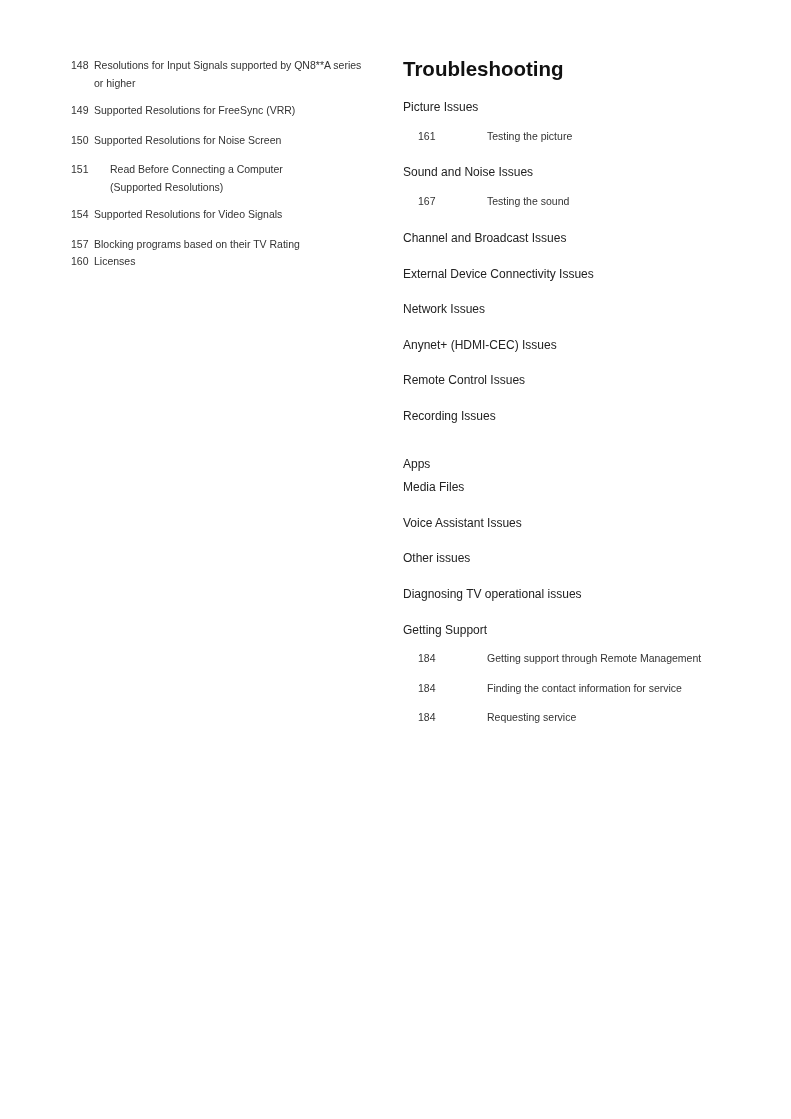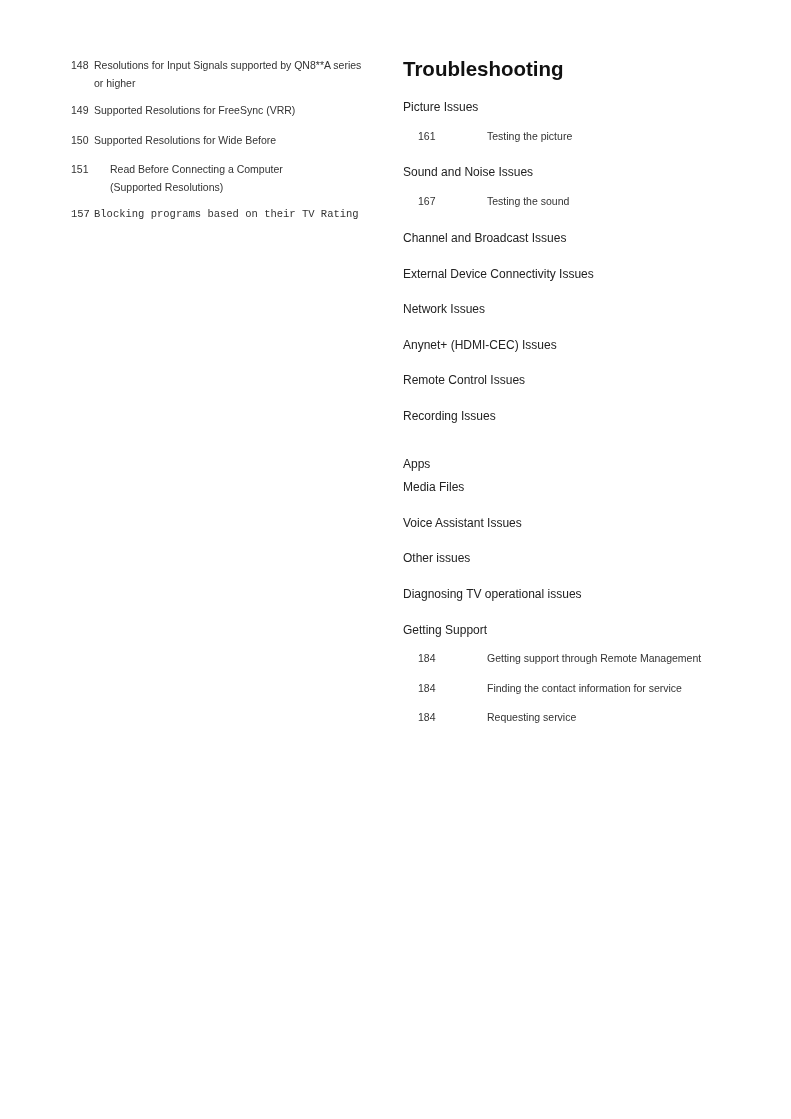--- a/index.html
+++ b/index.html
@@ -22,29 +22,37 @@
   <div class="entry" style="margin-bottom:10px;">
     <span class="num">148</span>
     <span class="txt">Resolutions for Input Signals supported by QN8**A series or higher</span>
   </div>
   <div class="entry" style="margin-bottom:12px;">
     <span class="num">149</span>
     <span class="txt">Supported Resolutions for FreeSync (VRR)</span>
   </div>
   <div class="entry" style="margin-bottom:12px;">
     <span class="num">150</span>
-    <span class="txt">Supported Resolutions for Wide Before</span>
+    <span class="txt">Supported Resolutions for Noise Screen</span>
   </div>
   <div class="entry" style="margin-bottom:10px;width:250px;gap:16px;">
     <span class="num">151</span>
     <span class="txt">Read Before Connecting a Computer (Supported Resolutions)</span>
   </div>
-  <div class="entry" style="margin-bottom:0;font-family:Liberation Mono, monospace;">
+  <div class="entry" style="margin-bottom:12px;">
+    <span class="num">154</span>
+    <span class="txt">Supported Resolutions for Video Signals</span>
+  </div>
+  <div class="entry" style="margin-bottom:0;">
     <span class="num">157</span>
     <span class="txt">Blocking programs based on their TV Rating</span>
+  </div>
+  <div class="entry">
+    <span class="num">160</span>
+    <span class="txt">Licenses</span>
   </div>
 </div>
 
 <div class="col-right">
   <h1 class="title">Troubleshooting</h1>
 
   <div class="section" style="position:absolute;top:45px;">Picture Issues</div>
   <div class="sub" style="position:absolute;top:75px;">
     <span class="num">161</span>
     <span>Testing the picture</span>

